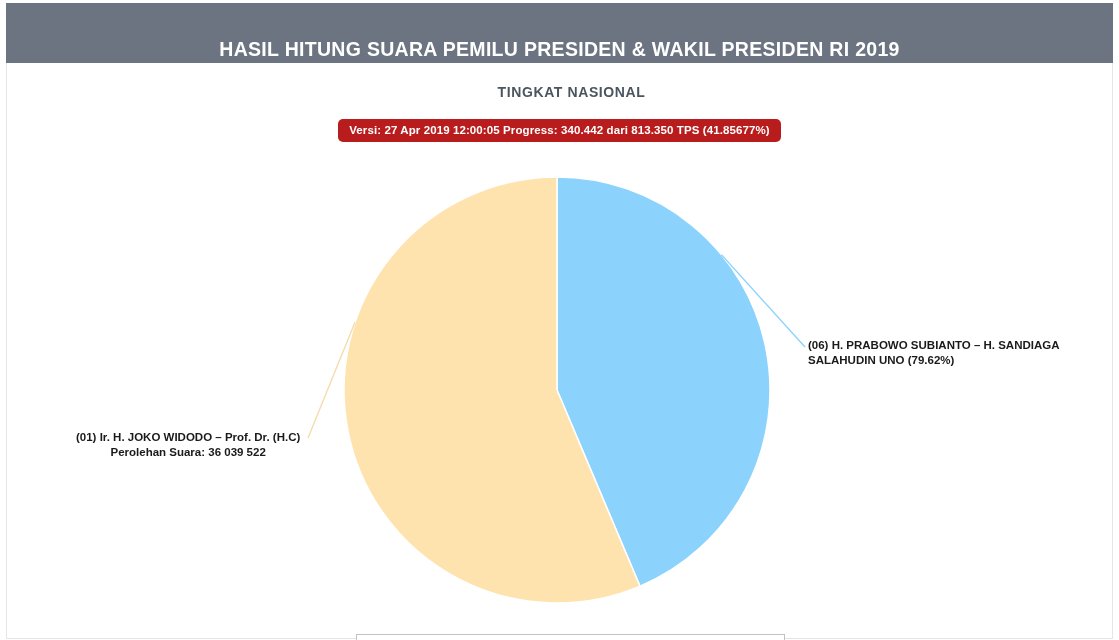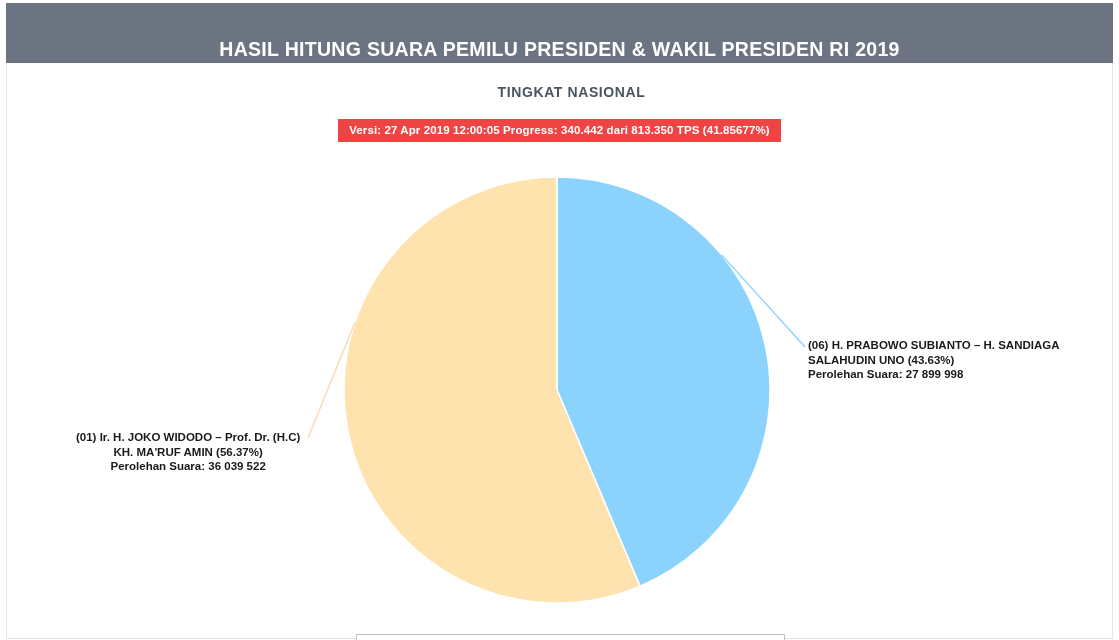--- a/index.html
+++ b/index.html
@@ -67,26 +67,26 @@
   
   .badge-row {
     position: absolute;
     left: 0;
     top: 119px;
     width: 1119px;
     text-align: center;
   }
   .version-badge {
     display: inline-block;
-    background: #ef4444;
+    background: #b91c1c;
     color: #ffffff;
     font-size: 11.5px;
     font-weight: bold;
     padding: 5px 11px 6px 11px;
-    border-radius: 0;
+    border-radius: 5px;
     letter-spacing: 0.1px;
     white-space: nowrap;
   }
 
   
   .chart-area {
     position: absolute;
     left: 0;
     top: 0;
     width: 1119px;
@@ -155,23 +155,21 @@
 
     <path id="slice-1" fill="#ffe3ae" stroke="#ffffff" stroke-width="1.5" d="M 557 390 L 639.99 586.17 A 213 213 0 1 1 557.00 177.00 Z"></path>
 
     <polyline id="leader-right" fill="none" stroke="#8bd3fd" stroke-width="1.4" points="721.4,254.6 805,347"></polyline>
     <polyline id="leader-left" fill="none" stroke="#f5dcb0" stroke-width="1.4" points="355.0,322.3 308,438"></polyline>
   </svg>
 </div>
 
 <div class="pie-label left">
   <span class="ln">(01) Ir. H. JOKO WIDODO – Prof. Dr. (H.C)</span>
-  <span class="ln">KH. MA'RUF AMIN (56.37%)</span>
   <span class="ln">Perolehan Suara: 36 039 522</span>
 </div>
 
 <div class="pie-label right">
   <span class="ln">(06) H. PRABOWO SUBIANTO – H. SANDIAGA</span>
-  <span class="ln">SALAHUDIN UNO (43.63%)</span>
-  <span class="ln">Perolehan Suara: 27 899 998</span>
+  <span class="ln">SALAHUDIN UNO (79.62%)</span>
 </div>
 
 <div class="bottom-strip"></div>
 
 </body></html>

